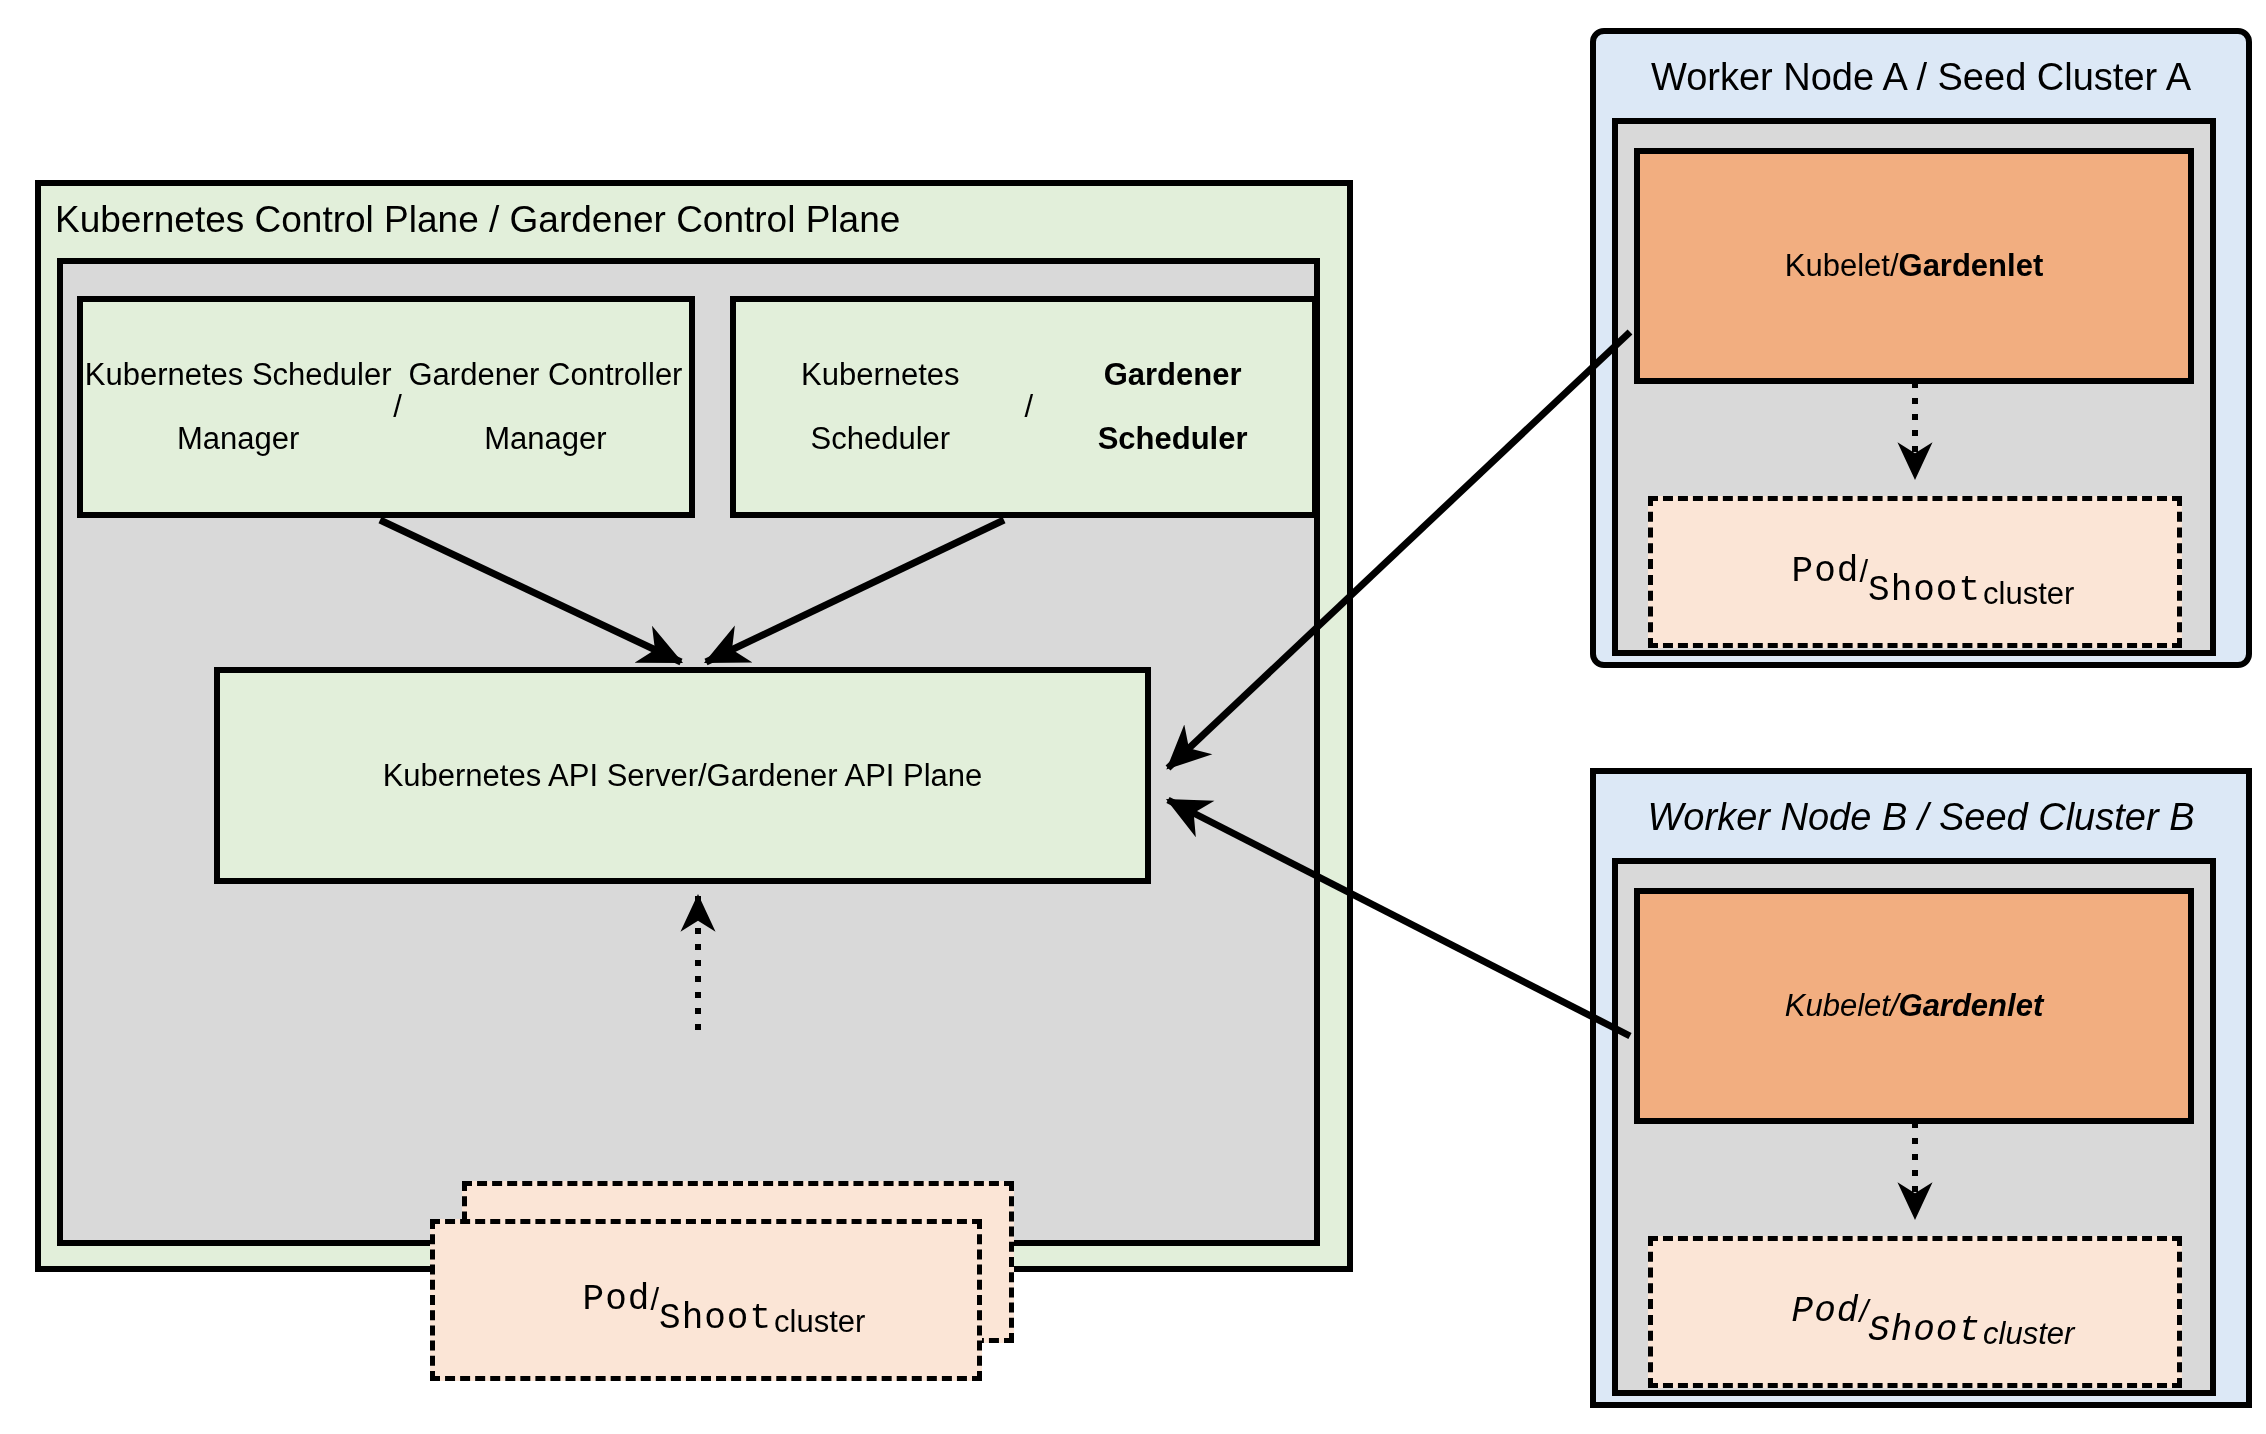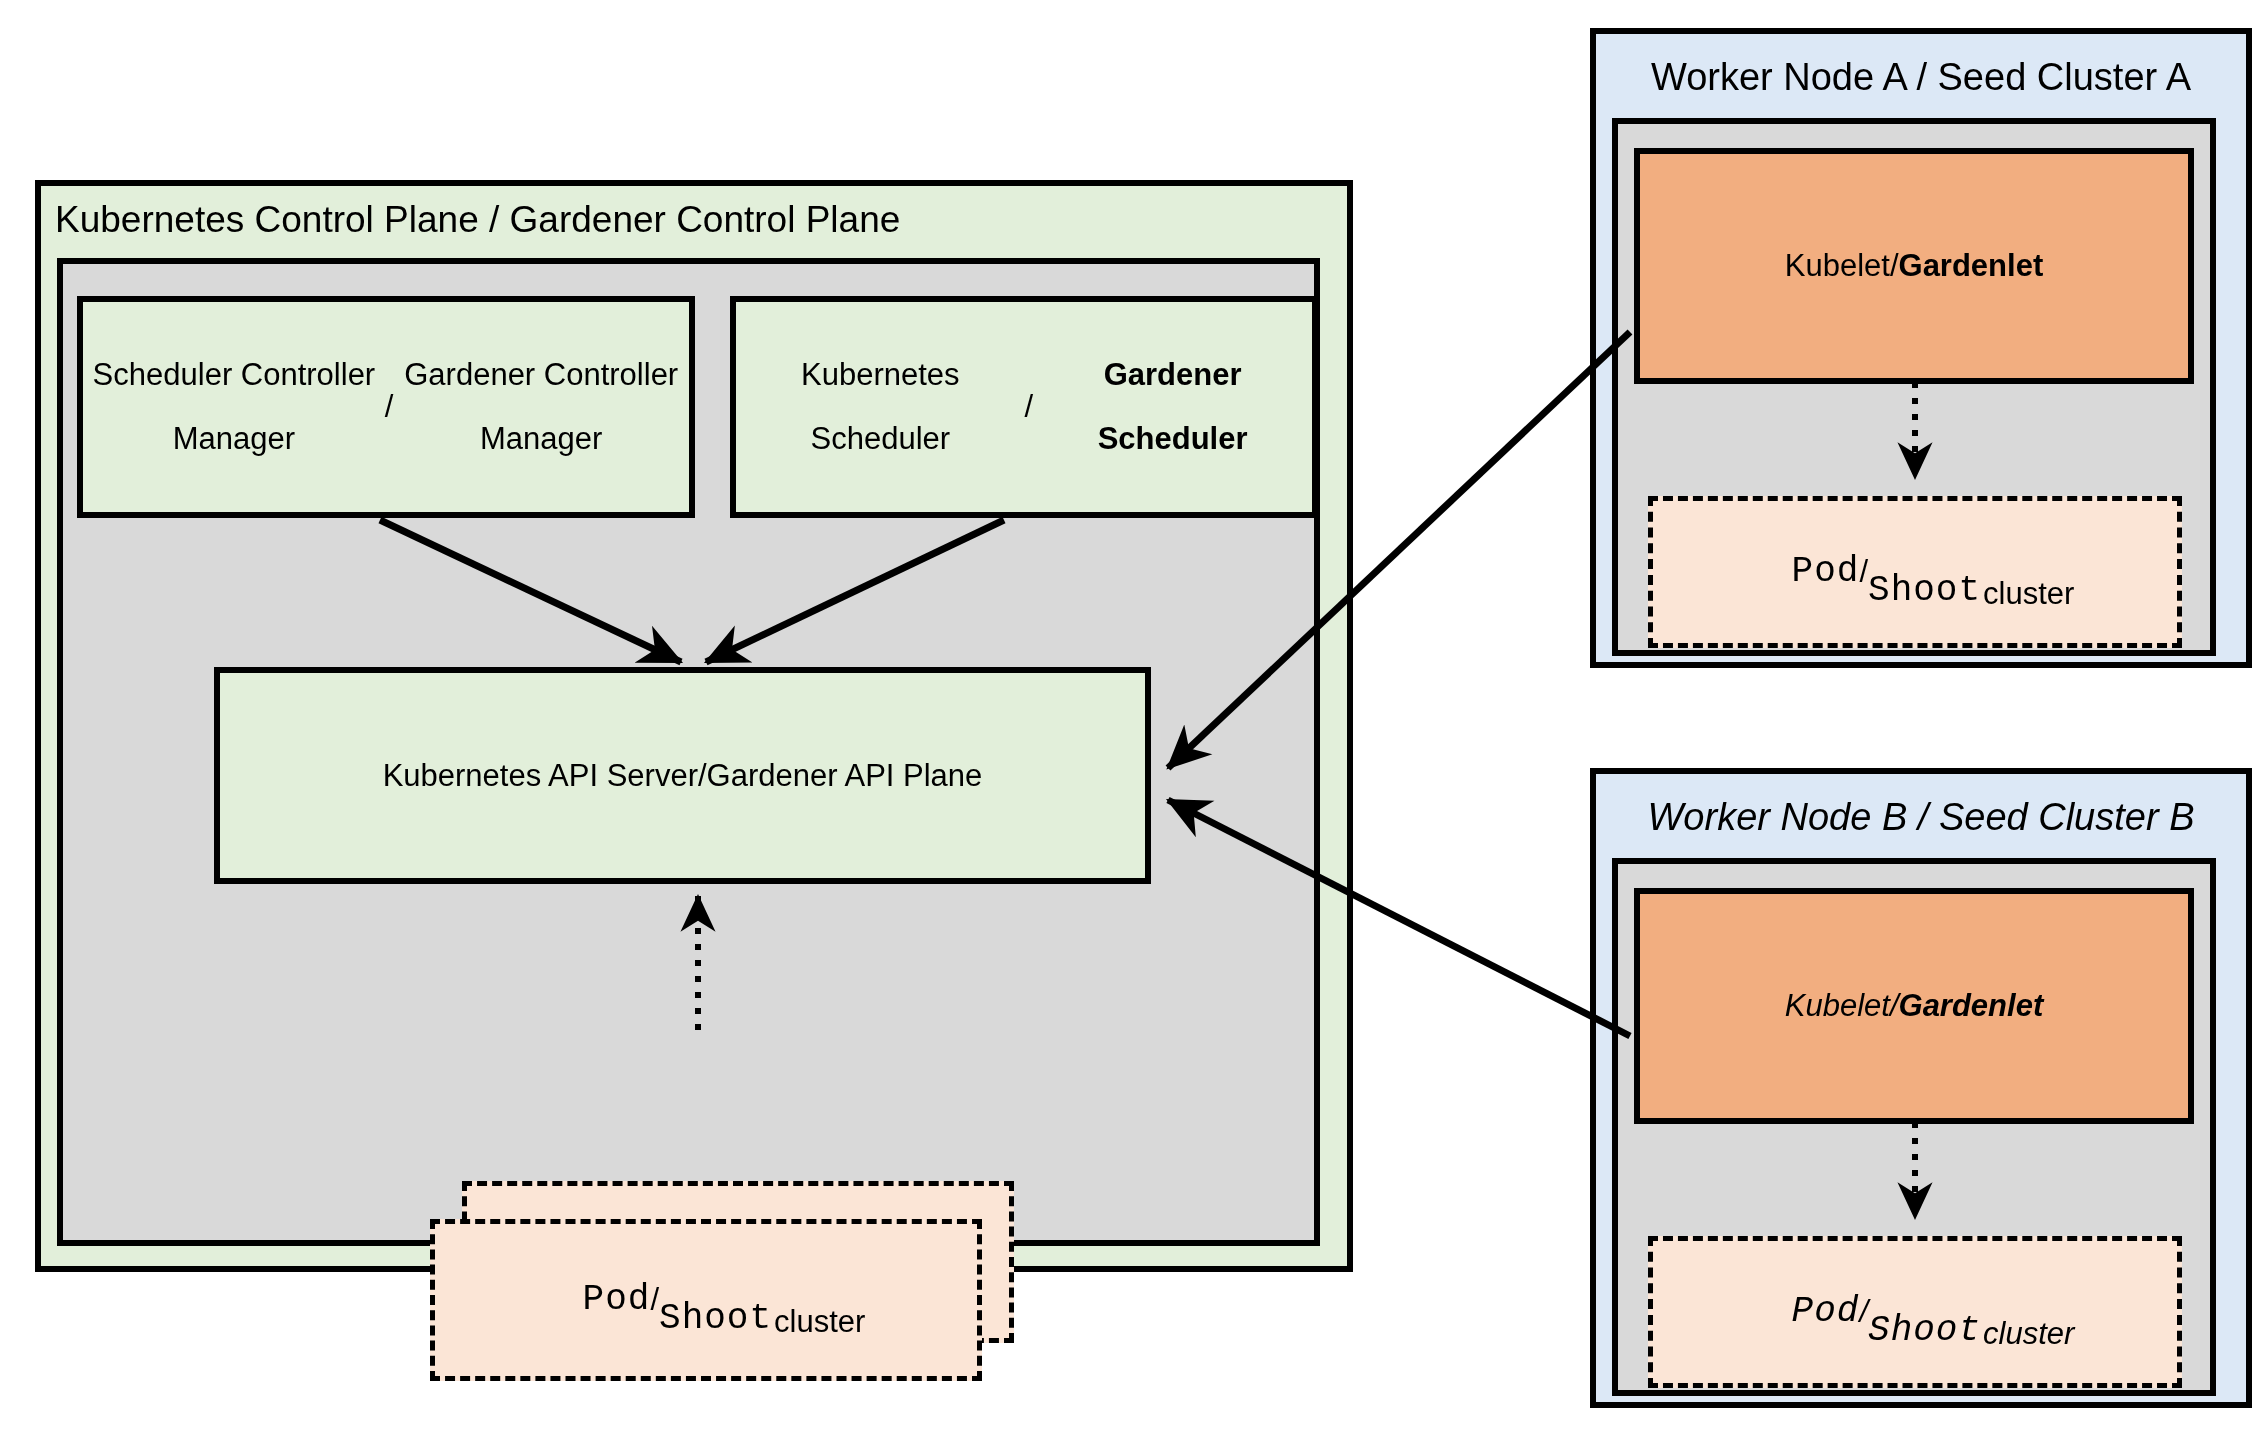--- a/index.html
+++ b/index.html
@@ -27,21 +27,21 @@
 <body>
 
 <div id="canvas">
 
   <div class="abs frame green" style="left:35px;top:180px;width:1318px;height:1092px;">
     <div class="abs cp-title" style="left:0;top:0;width:1300px;height:68px;">Kubernetes Control Plane / Gardener Control Plane</div>
 
     <div class="abs frame gray" style="left:16px;top:72px;width:1263px;height:988px;">
 
       <div class="abs frame green center3 lbl" style="left:14px;top:32px;width:618px;height:222px;">
-        <div>Scheduler Controller Manager</div>
+        <div>Kubernetes Scheduler Manager</div>
         <div>/</div>
         <div>Gardener Controller Manager</div>
       </div>
 
       <div class="abs frame green center3 lbl" style="left:619px;top:32px;width:588px;height:222px;margin-left:48px;">
         <div>Kubernetes Scheduler</div>
         <div>/</div>
         <div class="bold">Gardener Scheduler</div>
       </div>
 
@@ -58,21 +58,21 @@
           <div>/</div>
           <div class="podline">
             <span class="mono">Shoot</span>
             <span>cluster</span>
           </div>
         </div>
       </div>
     </div>
   </div>
 
-  <div class="abs frame blue" style="left:1590px;top:28px;width:662px;height:640px;">
+  <div class="abs frame blue" style="left:1590px;top:28px;width:662px;height:640px;border-radius:14px;">
     <div class="abs wn-title" style="left:0;top:6px;width:650px;height:74px;">Worker Node A / Seed Cluster A</div>
 
     <div class="abs frame gray" style="left:16px;top:84px;width:604px;height:538px;">
 
       <div class="abs frame orange center3 lbl" style="left:16px;top:24px;width:560px;height:236px;">
         <div>Kubelet</div>
         <div>/</div>
         <div class="bold">Gardenlet</div>
       </div>
 

